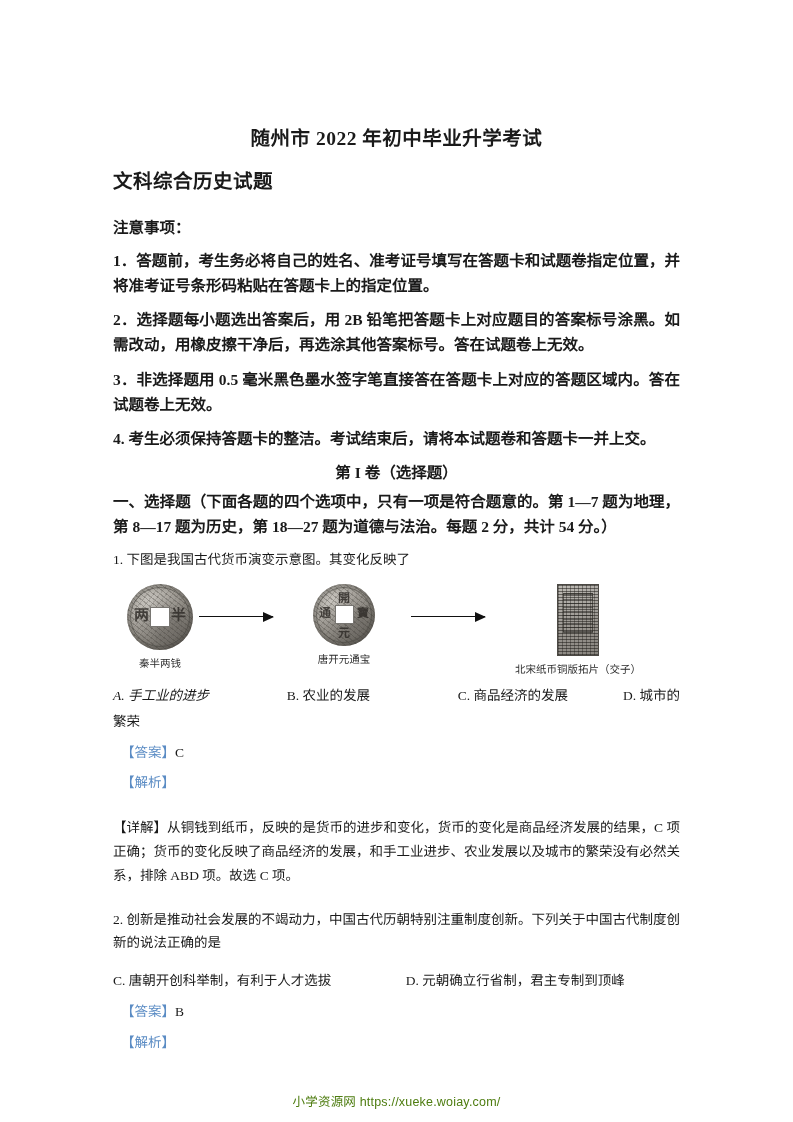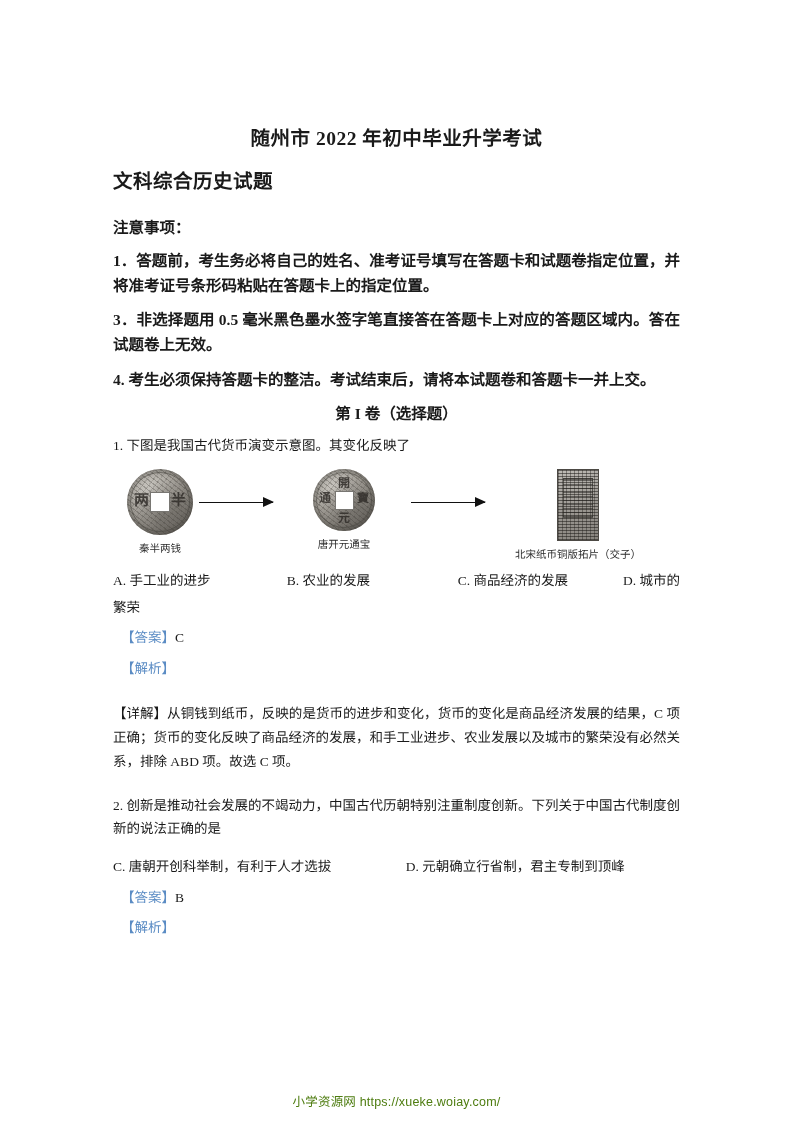--- a/index.html
+++ b/index.html
@@ -210,21 +210,21 @@
   }
 
   
   .opt-row {
     font-size: 13.5px;
     padding-top: 9px;
     line-height: 1.6;
     display: flex;
   }
   .opt-row.inline4 > span { white-space: nowrap; }
-  .opt-a1 { width: 181px; }
+  .opt-a1 { width: 181px; font-style: italic; }
   .opt-b1 { width: 178px; }
   .opt-c1 { width: 172px; }
   .opt-wrap-line {
     font-size: 13.5px;
     padding-top: 5px;
     line-height: 1.6;
   }
   .opt-two-col {
     font-size: 13.5px;
     padding-top: 8px;
@@ -271,24 +271,26 @@
 </head>
 <body>
 
 <div class="page">
 
   <h1 class="doc-title-1">随州市 2022 年初中毕业升学考试</h1>
   <h2 class="doc-title-2">文科综合历史试题</h2>
 
   <p class="notice-head">注意事项：</p>
   <p class="notice-item">1．答题前，考生务必将自己的姓名、准考证号填写在答题卡和试题卷指定位置，并将准考证号条形码粘贴在答题卡上的指定位置。</p>
+  <p class="notice-item">2．选择题每小题选出答案后，用 2B 铅笔把答题卡上对应题目的答案标号涂黑。如需改动，用橡皮擦干净后，再选涂其他答案标号。答在试题卷上无效。</p>
   <p class="notice-item">3．非选择题用 0.5 毫米黑色墨水签字笔直接答在答题卡上对应的答题区域内。答在试题卷上无效。</p>
   <p class="notice-item">4. 考生必须保持答题卡的整洁。考试结束后，请将本试题卷和答题卡一并上交。</p>
 
   <p class="vol-head">第 I 卷（选择题）</p>
+  <p class="section-head">一、选择题（下面各题的四个选项中，只有一项是符合题意的。第 1—7 题为地理，第 8—17 题为历史，第 18—27 题为道德与法治。每题 2 分，共计 54 分。）</p>
 
   <p class="q-stem">1. 下图是我国古代货币演变示意图。其变化反映了</p>
 
   <div class="figure-row">
 
     <div class="fig-item">
       <div class="coin coin-a">
         <span class="coin-rim"></span>
         <span class="coin-glyph" style="left:7px;top:24px;font-size:15px;">两</span>
         <span class="coin-glyph" style="right:7px;top:24px;font-size:15px;">半</span>

